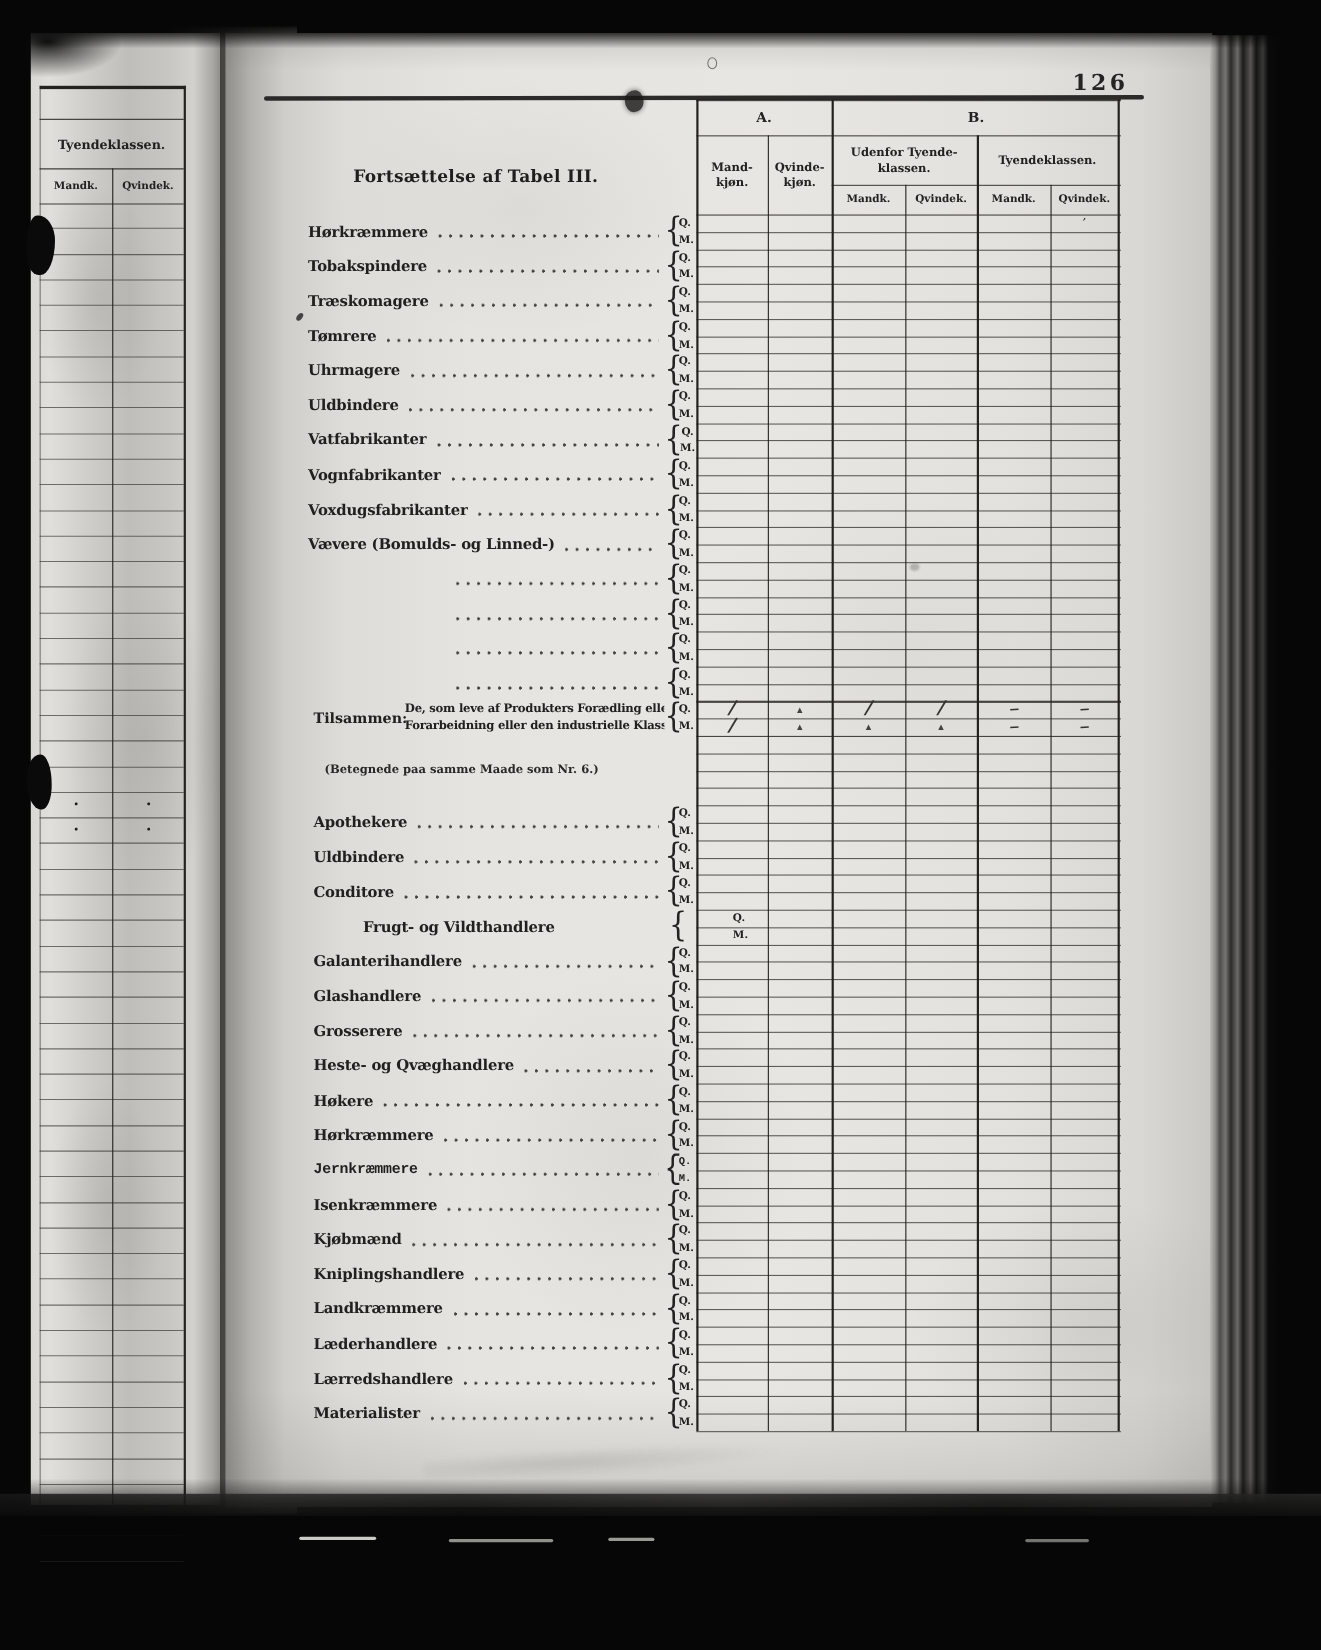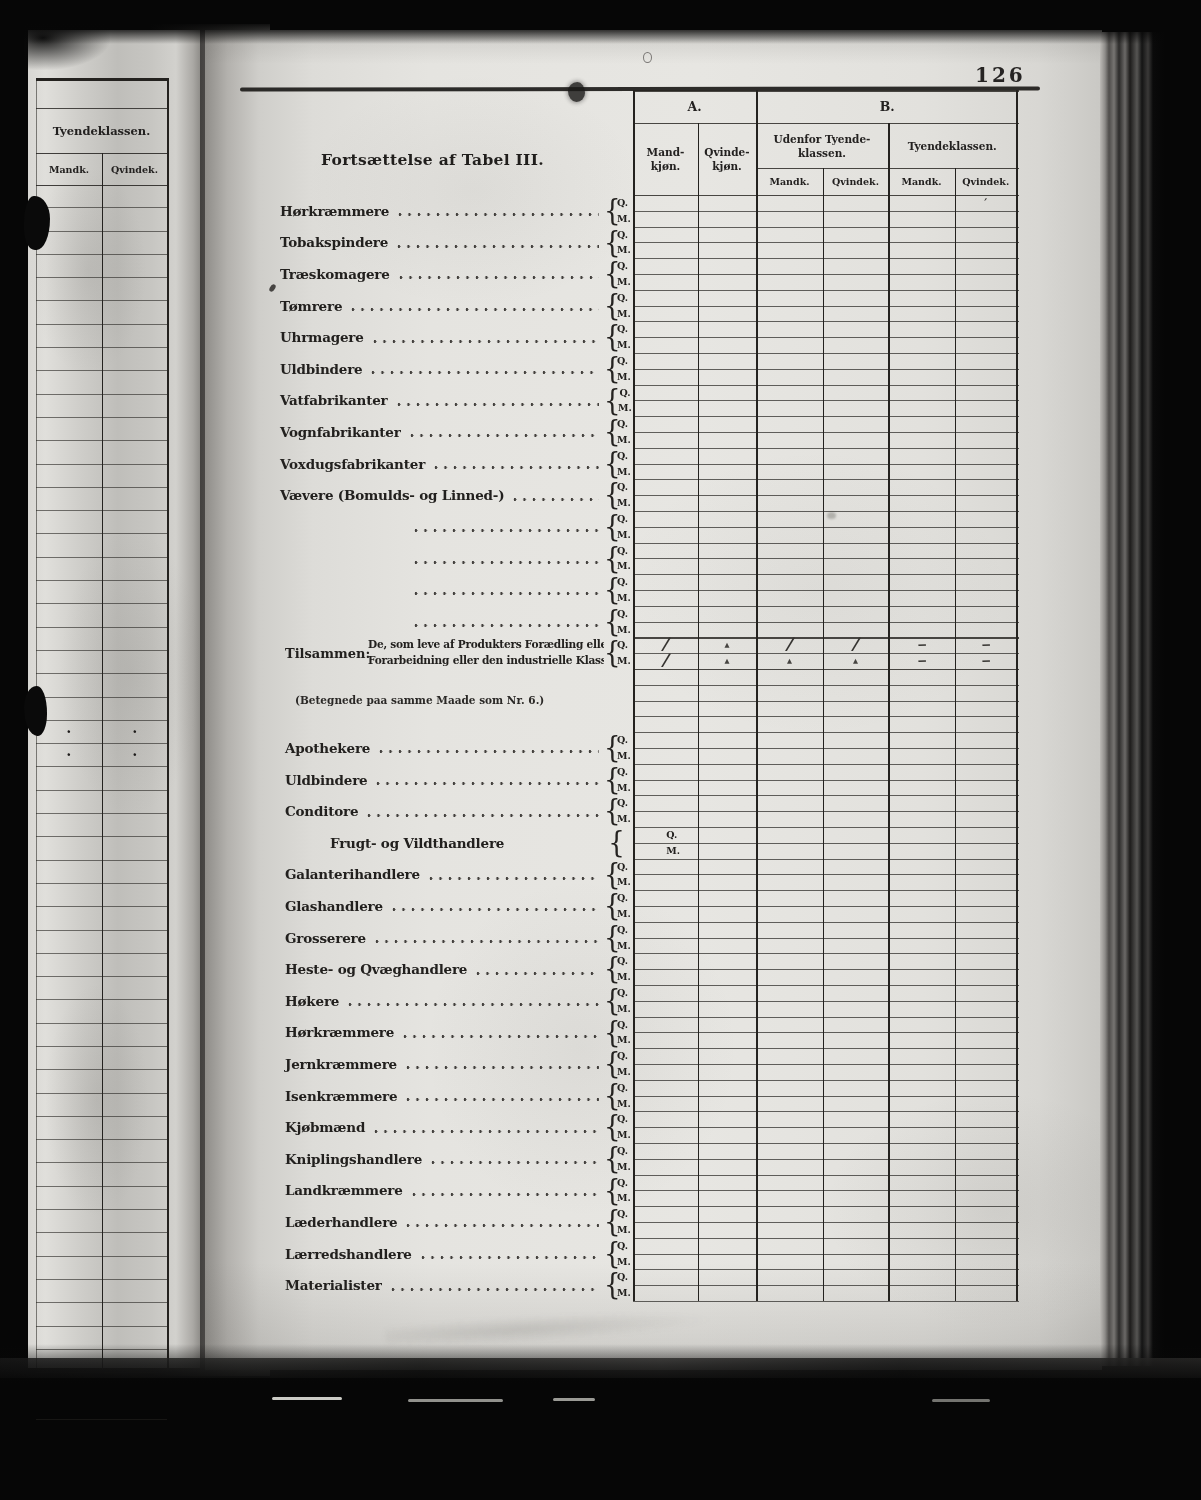--- a/index.html
+++ b/index.html
@@ -720,21 +720,21 @@
         <div class="lbl-block" style="top: 986.6px;">
           <span class="pad10"></span>
           <span class="occ-label">Hørkræmmere</span>
           <span class="leader"></span>
           <span class="brace">{</span>
           <span class="qm">
             <span>Q.</span>
             <span>M.</span>
           </span>
         </div>
-        <div class="lbl-block" style="top: 1018.2px;">
+        <div class="lbl-block" style="top: 1018.2px; font-family: Liberation Mono, monospace;">
           <span class="pad10"></span>
           <span class="occ-label">Jernkræmmere</span>
           <span class="leader"></span>
           <span class="brace">{</span>
           <span class="qm">
             <span>Q.</span>
             <span>M.</span>
           </span>
         </div>
         <div class="lbl-block" style="top: 1049.8px;">

